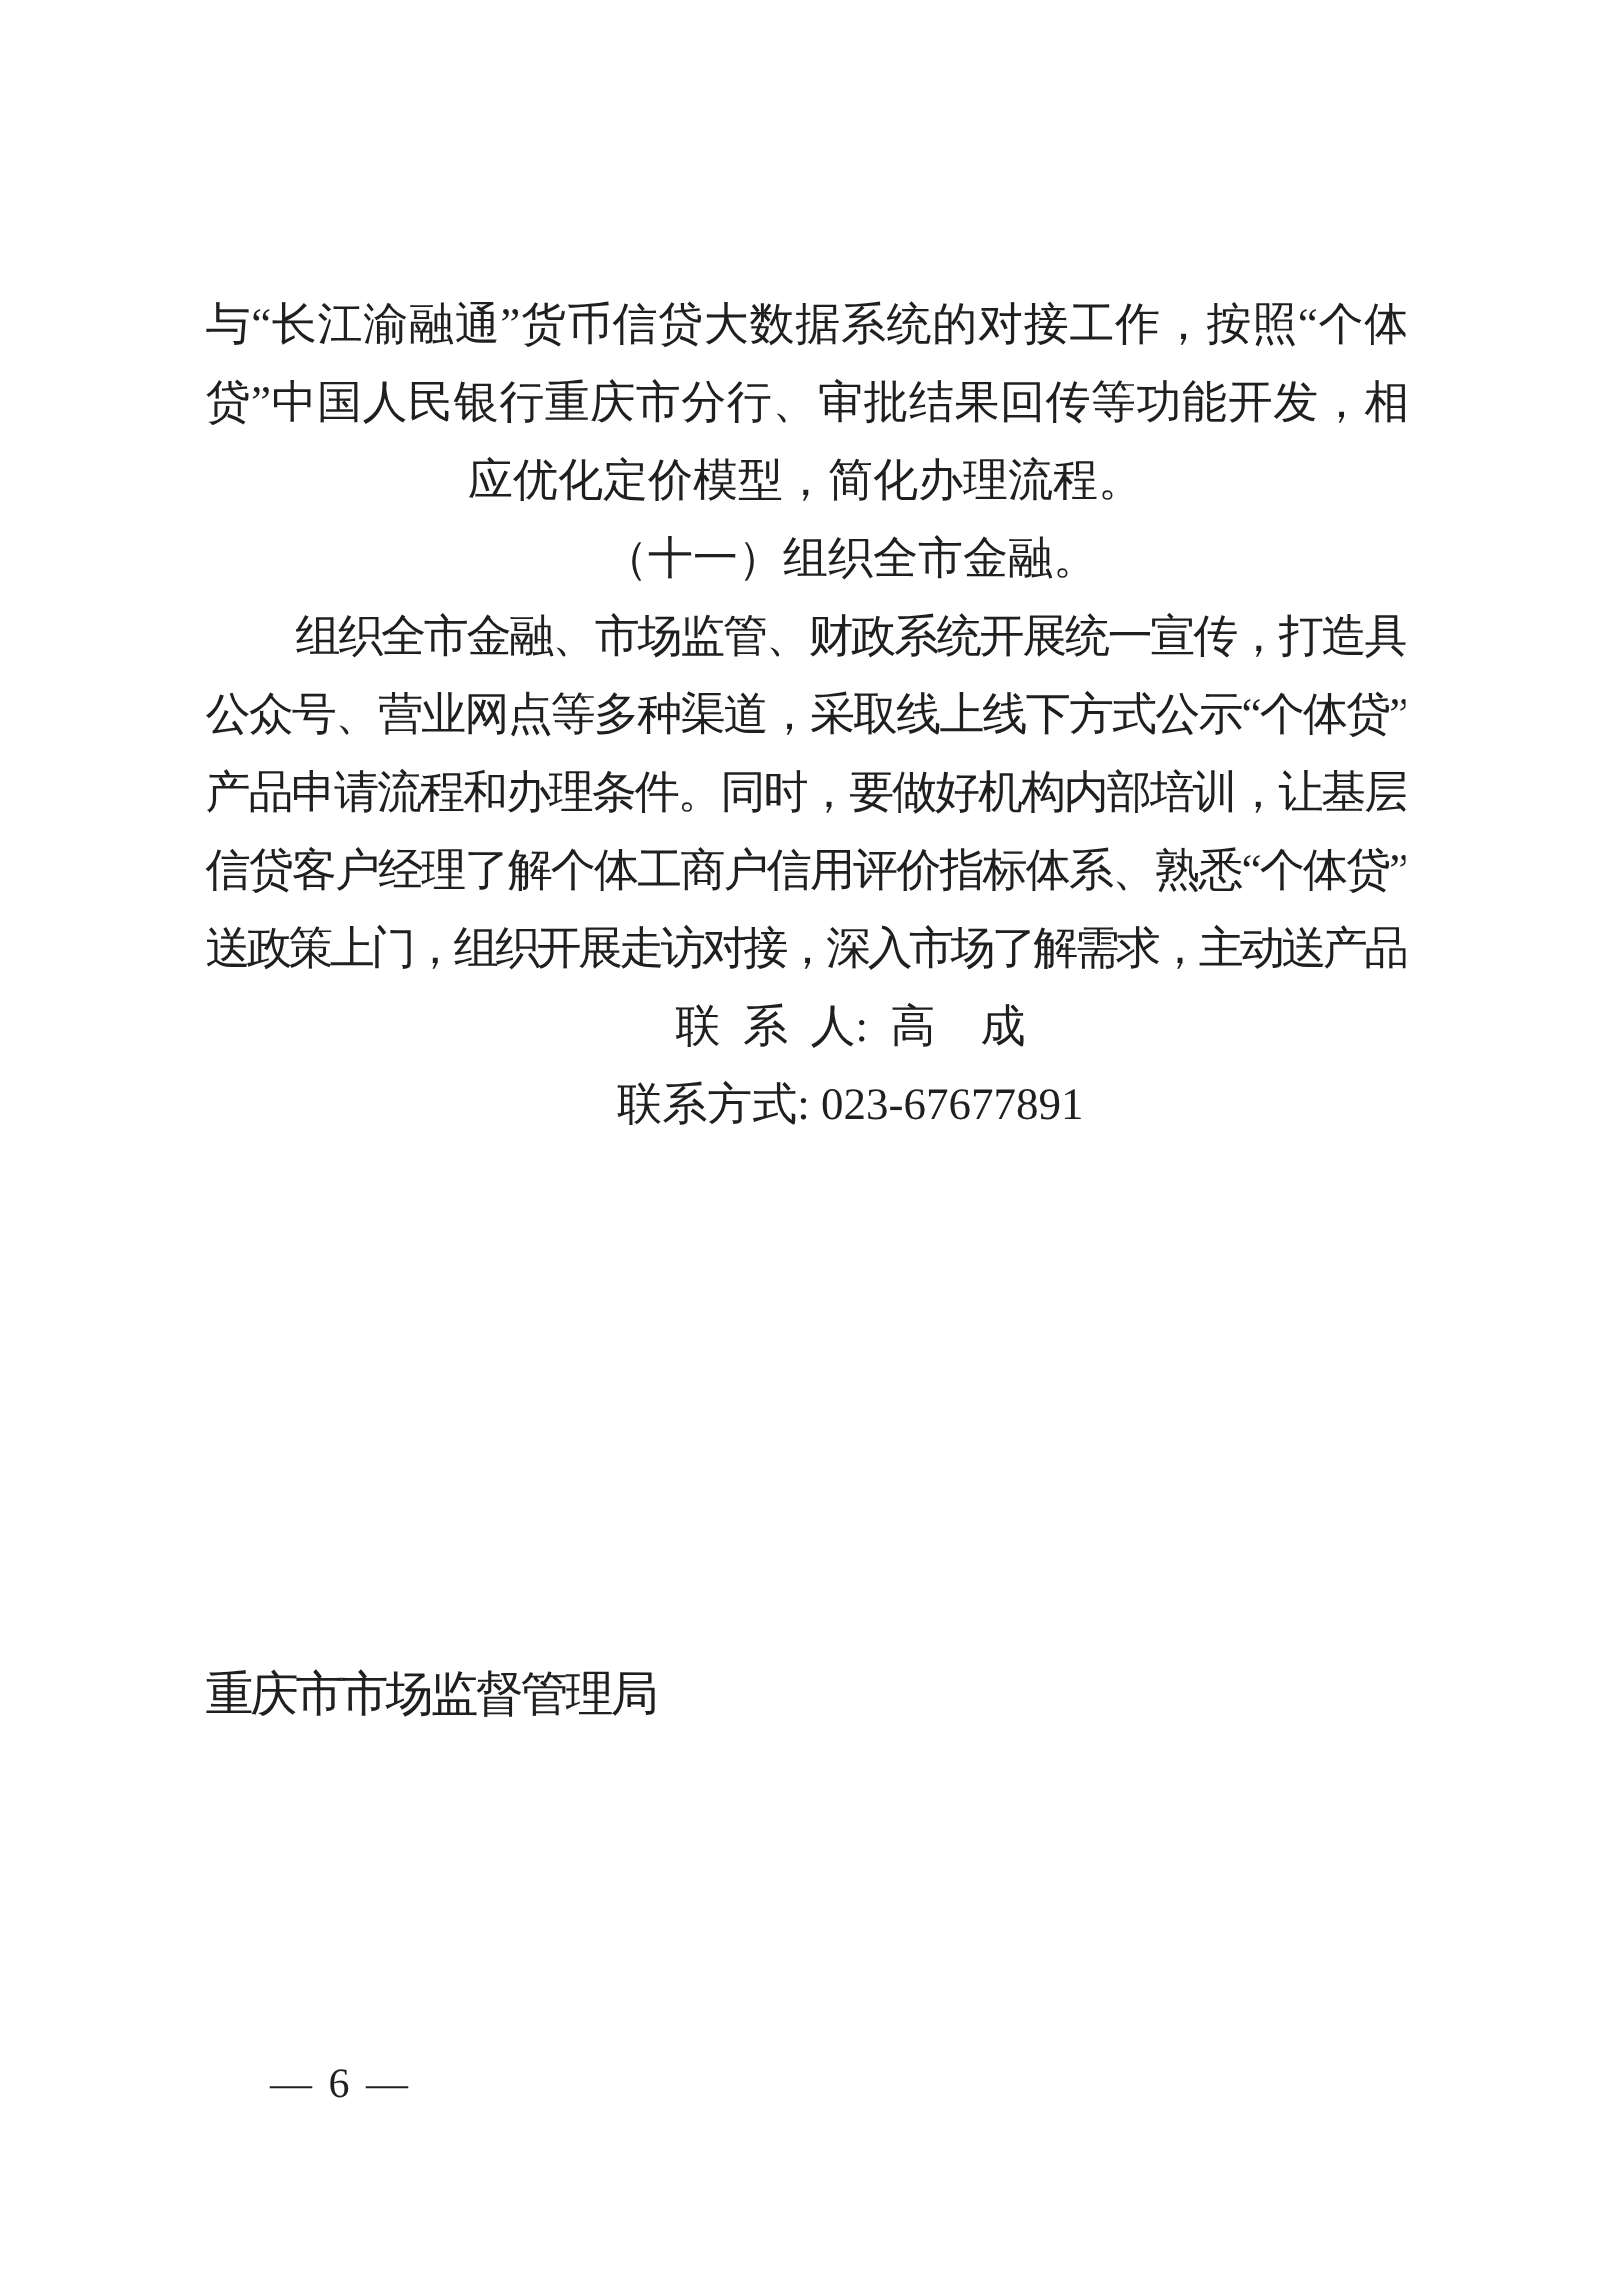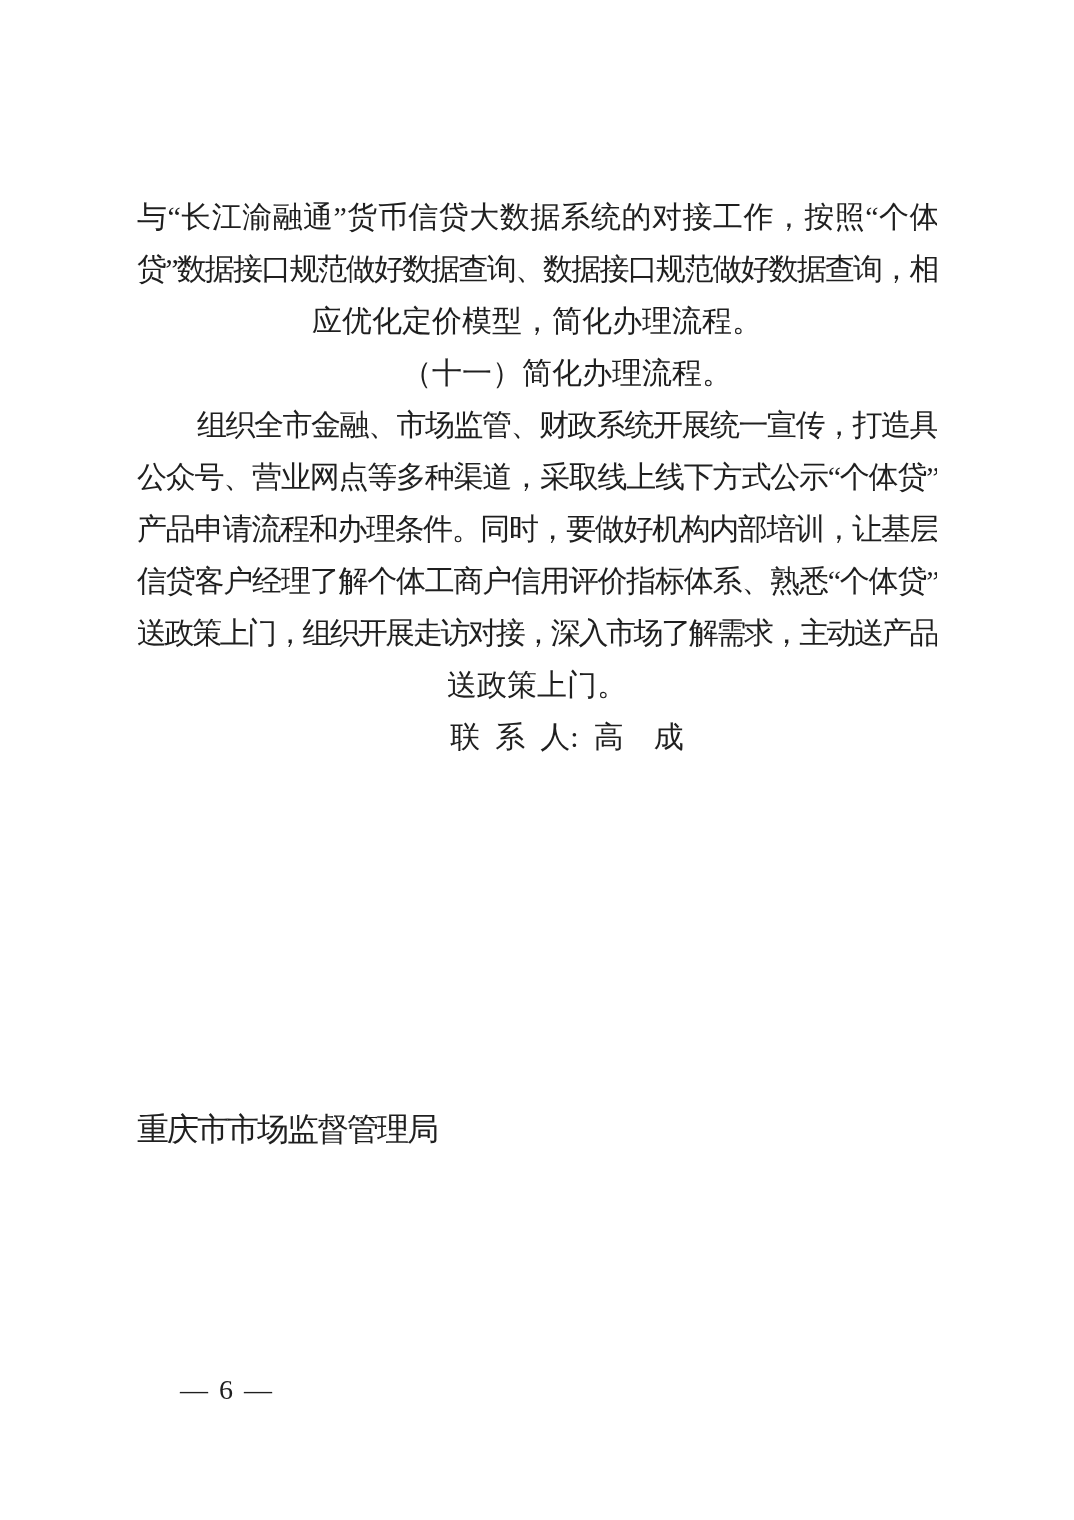--- a/index.html
+++ b/index.html
@@ -65,30 +65,30 @@
   }
 </style>
 </head>
 <body>
 
 <div class="page">
 
   <div class="doc-body">
 
   <div class="line justify">与“长江渝融通”货币信贷大数据系统的对接工作，按照“个体</div>
-      <div class="line justify">贷”数据接口规范做好数据查询、数据接口规范做好数据查询，相</div>
+      <div class="line justify">贷”中国人民银行重庆市分行、审批结果回传等功能开发，相</div>
       <div class="line">应优化定价模型，简化办理流程。</div>
-      <div class="line indent">（十一）简化办理流程。</div>
+      <div class="line indent">（十一）组织全市金融。</div>
       <div class="line justify indent">组织全市金融、市场监管、财政系统开展统一宣传，打造具</div>
       <div class="line justify">公众号、营业网点等多种渠道，采取线上线下方式公示“个体贷”</div>
       <div class="line justify">产品申请流程和办理条件。同时，要做好机构内部培训，让基层</div>
       <div class="line justify">信贷客户经理了解个体工商户信用评价指标体系、熟悉“个体贷”</div>
       <div class="line justify">送政策上门，组织开展走访对接，深入市场了解需求，主动送产品</div>
-      <div class="line">送政策上门。</div>
       <div class="line indent">联 系 人: 高 成</div>
+      <div class="line indent">联系方式: 023-67677891</div>
     </div>
 
   <div class="signature-row">
     <span>重庆市市场监督管理局</span>
   </div>
 
   <div class="page-footer">— 6 —</div>
 
 </div>
 

